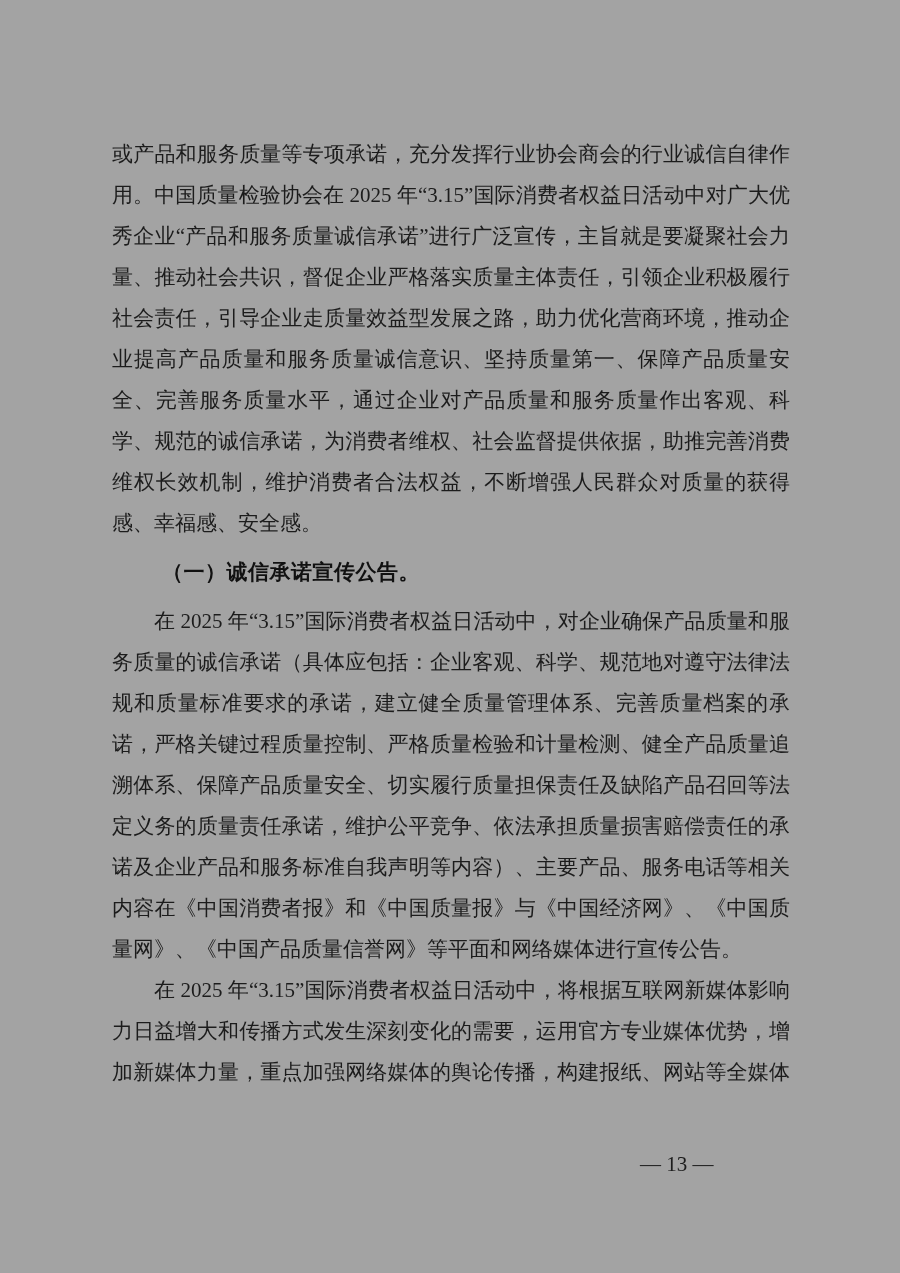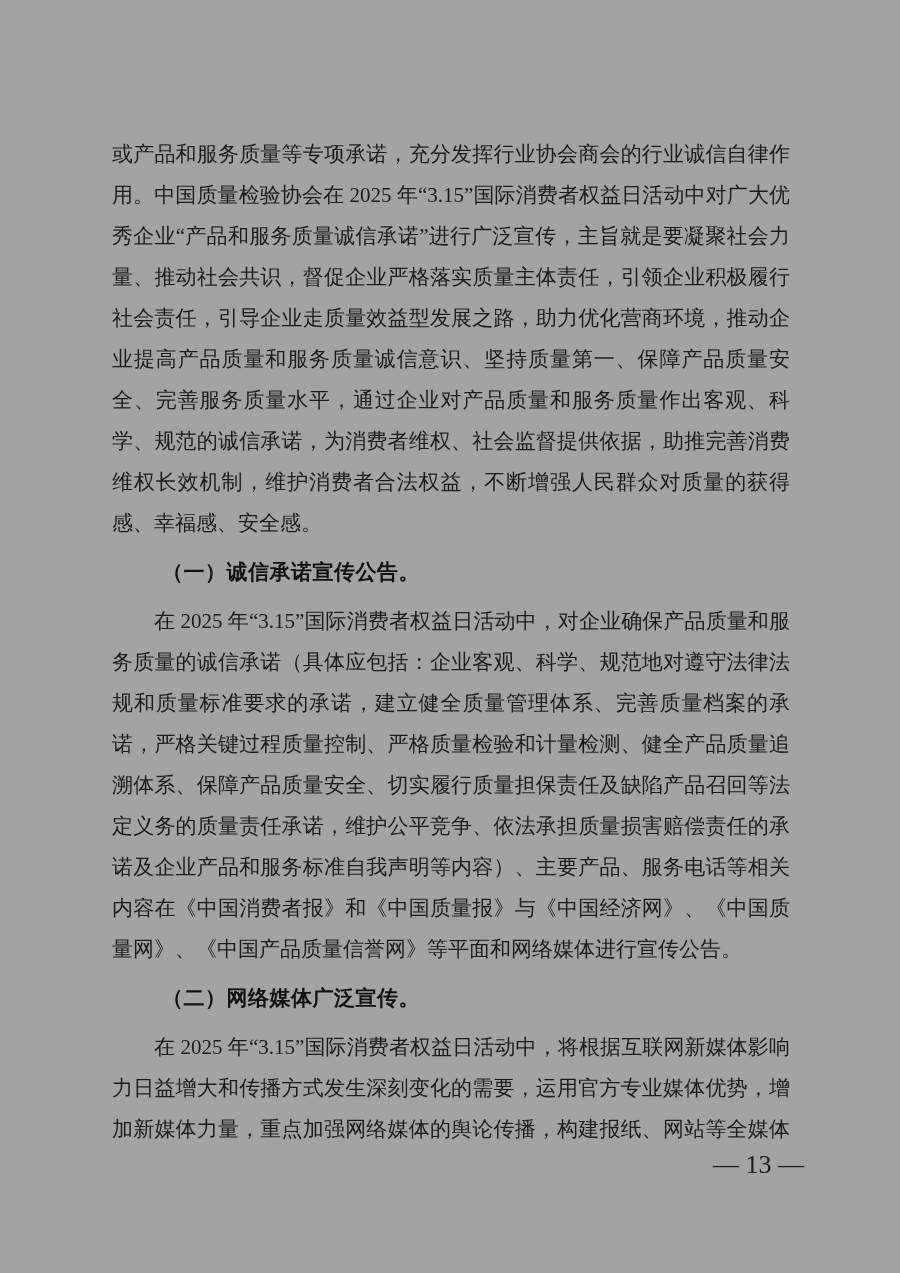--- a/index.html
+++ b/index.html
@@ -55,33 +55,32 @@
     font-size: 21px;
     line-height: 41px;
     letter-spacing: 0.5px;
     color: #111111;
   }
   .page-number {
     position: absolute;
     top: 1144px;
     left: 640px;
     width: 164px;
-    text-align: right;
-    font-size: 26px;
+    text-align: left;
+    font-size: 21px;
     line-height: 41px;
     font-family: "Liberation Serif", "DejaVu Serif", serif;
     color: #1c1c1c;
     white-space: nowrap;
   }
 </style>
 </head>
 <body>
 
 <div class="page">
   <div class="content">
     <p class="para no-indent">或产品和服务质量等专项承诺，充分发挥行业协会商会的行业诚信自律作用。中国质量检验协会在 2025 年“3.15”国际消费者权益日活动中对广大优秀企业“产品和服务质量诚信承诺”进行广泛宣传，主旨就是要凝聚社会力量、推动社会共识，督促企业严格落实质量主体责任，引领企业积极履行社会责任，引导企业走质量效益型发展之路，助力优化营商环境，推动企业提高产品质量和服务质量诚信意识、坚持质量第一、保障产品质量安全、完善服务质量水平，通过企业对产品质量和服务质量作出客观、科学、规范的诚信承诺，为消费者维权、社会监督提供依据，助推完善消费维权长效机制，维护消费者合法权益，不断增强人民群众对质量的获得感、幸福感、安全感。</p>
     <div class="heading-2">（一）诚信承诺宣传公告。</div>
     <p class="para">在 2025 年“3.15”国际消费者权益日活动中，对企业确保产品质量和服务质量的诚信承诺（具体应包括：企业客观、科学、规范地对遵守法律法规和质量标准要求的承诺，建立健全质量管理体系、完善质量档案的承诺，严格关键过程质量控制、严格质量检验和计量检测、健全产品质量追溯体系、保障产品质量安全、切实履行质量担保责任及缺陷产品召回等法定义务的质量责任承诺，维护公平竞争、依法承担质量损害赔偿责任的承诺及企业产品和服务标准自我声明等内容）、主要产品、服务电话等相关内容在《中国消费者报》和《中国质量报》与《中国经济网》、《中国质量网》、《中国产品质量信誉网》等平面和网络媒体进行宣传公告。</p>
-    <div class="heading-2">（二）网络媒体广泛宣传。</div>
     <p class="para continues">在 2025 年“3.15”国际消费者权益日活动中，将根据互联网新媒体影响力日益增大和传播方式发生深刻变化的需要，运用官方专业媒体优势，增加新媒体力量，重点加强网络媒体的舆论传播，构建报纸、网站等全媒体</p>
   </div>
   <div class="page-number">— 13 —</div>
 </div>
 
 </body></html>

